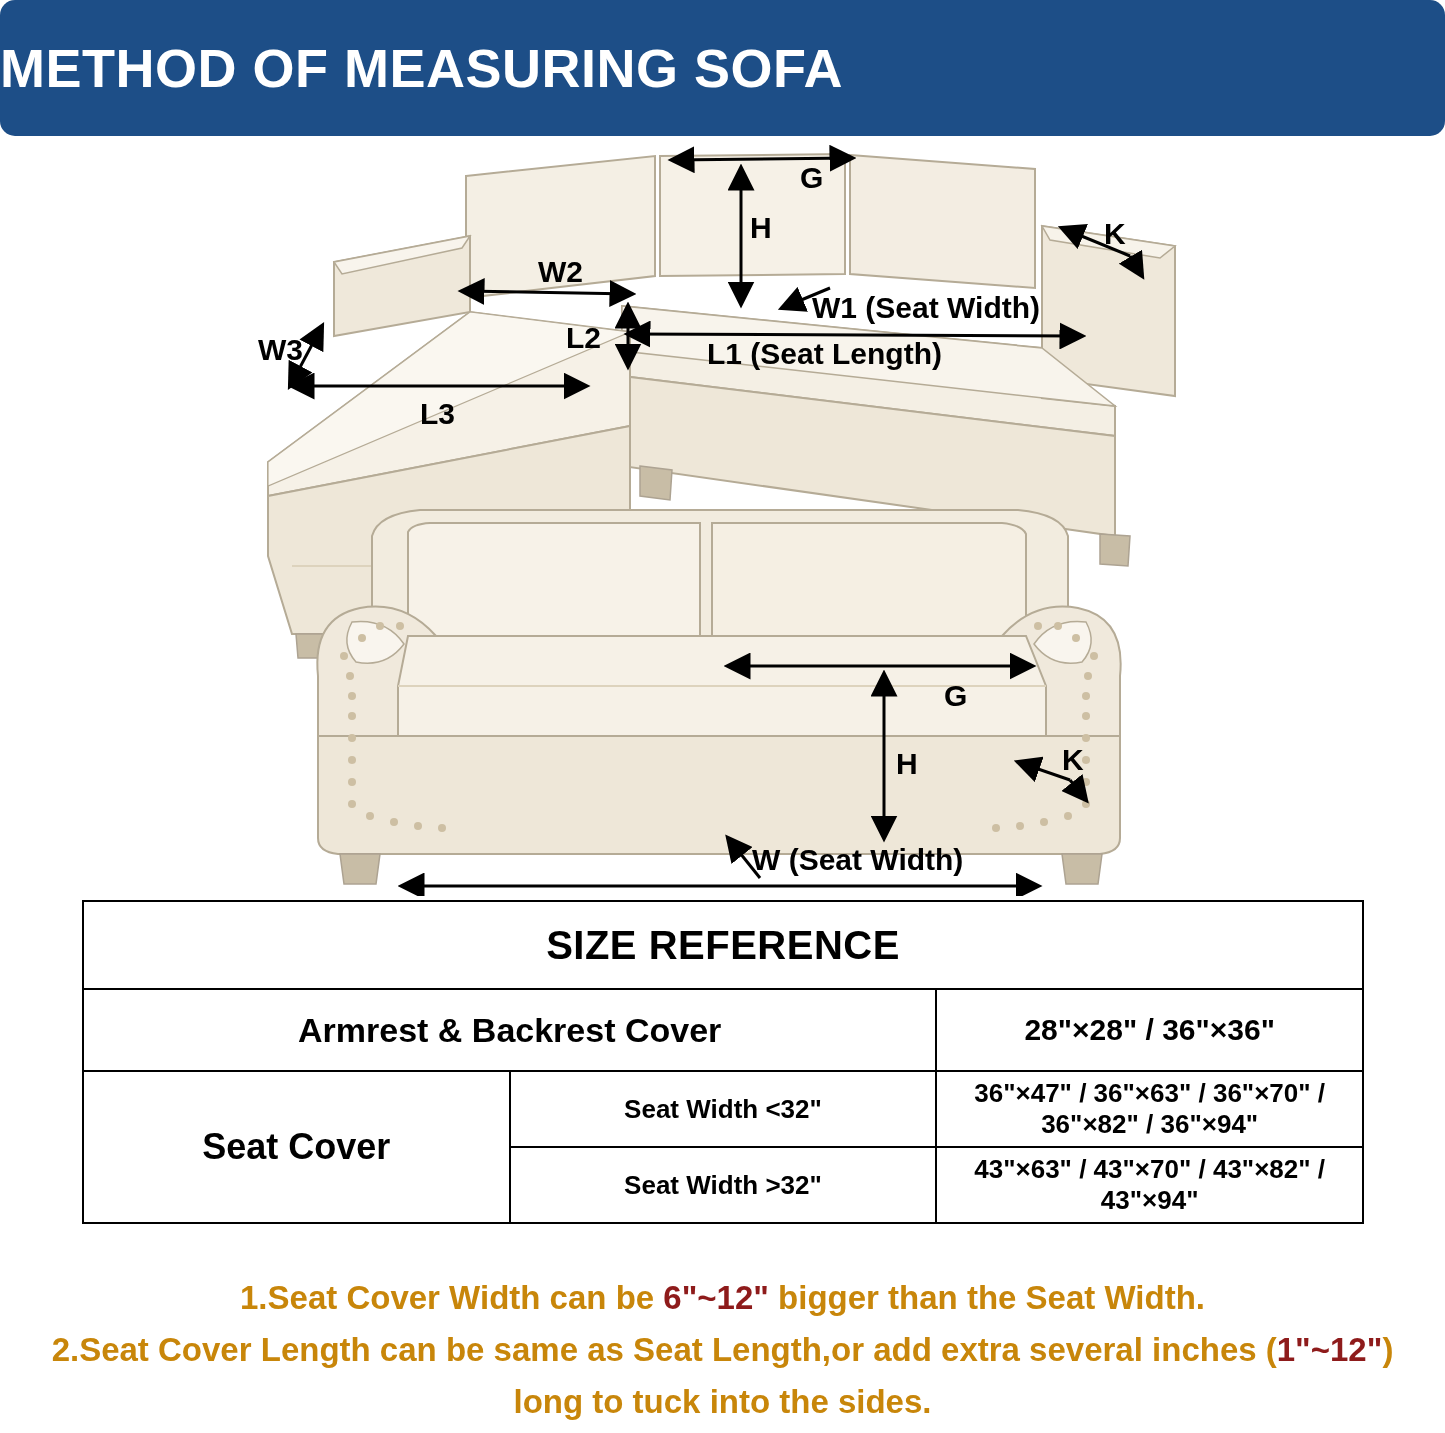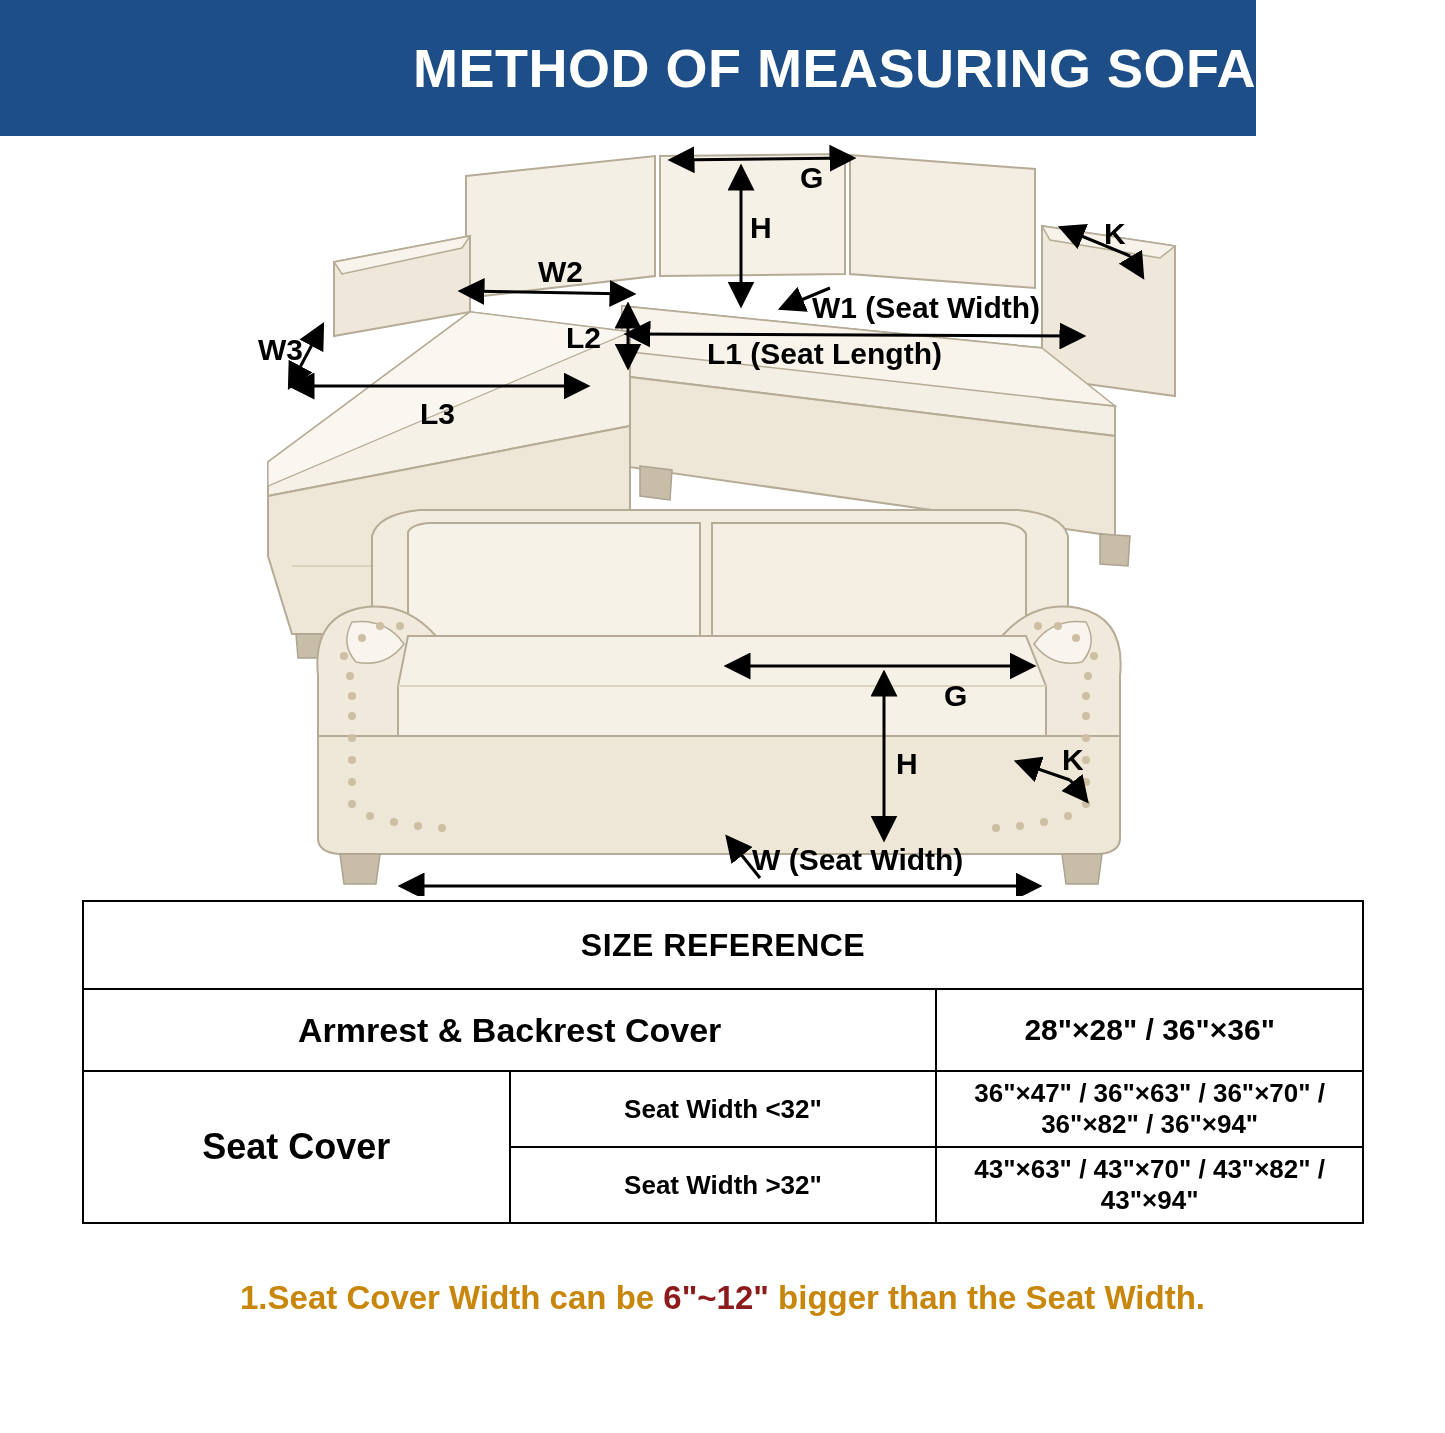--- a/index.html
+++ b/index.html
@@ -17,26 +17,27 @@
   .page {
     position: relative;
     width: 1445px;
     height: 1433px;
   }
   
   .header-bar {
     position: absolute;
     left: 0;
     top: 0;
-    width: 1256px;
+    width: 1445px;
     height: 136px;
     background: #1d4e87;
     display: flex;
     align-items: center;
-    justify-content: flex-end;
+    justify-content: flex-start;
+    border-radius: 15px;
   }
   .header-title {
     color: #ffffff;
     font-size: 54px;
     font-weight: bold;
     letter-spacing: 0.5px;
     text-align: center;
     font-family: "Liberation Sans", sans-serif;
   }
 
@@ -65,21 +66,21 @@
     table-layout: fixed;
   }
   table.size-ref td {
     border: 2px solid #000000;
     text-align: center;
     vertical-align: middle;
     font-family: "Liberation Sans", sans-serif;
     color: #000000;
   }
   .title-cell {
-    font-size: 32px;
+    font-size: 40px;
     font-weight: bold;
     height: 84px;
     letter-spacing: 0.5px;
   }
   .row-label {
     font-size: 34px;
     font-weight: bold;
     height: 78px;
   }
   .row-value {
@@ -292,15 +293,18 @@
         <td class="sub-value">43"×63" / 43"×70" / 43"×82" / 43"×94"</td>
       </tr>
     </tbody>
       </table>
   </div>
 
   <div class="notes">
     <div class="note-line">
       <span>1.Seat Cover Width can be </span><span class="hl">6"~12"</span><span> bigger  than the Seat Width.</span>
     </div>
+    <div class="note-line wrap">
+      <span>2.Seat Cover Length can be same as Seat Length,or add extra several inches (</span><span class="hl">1"~12"</span><span>) long to tuck into the sides.</span>
+    </div>
   </div>
 
 </div>
 
 </body></html>

